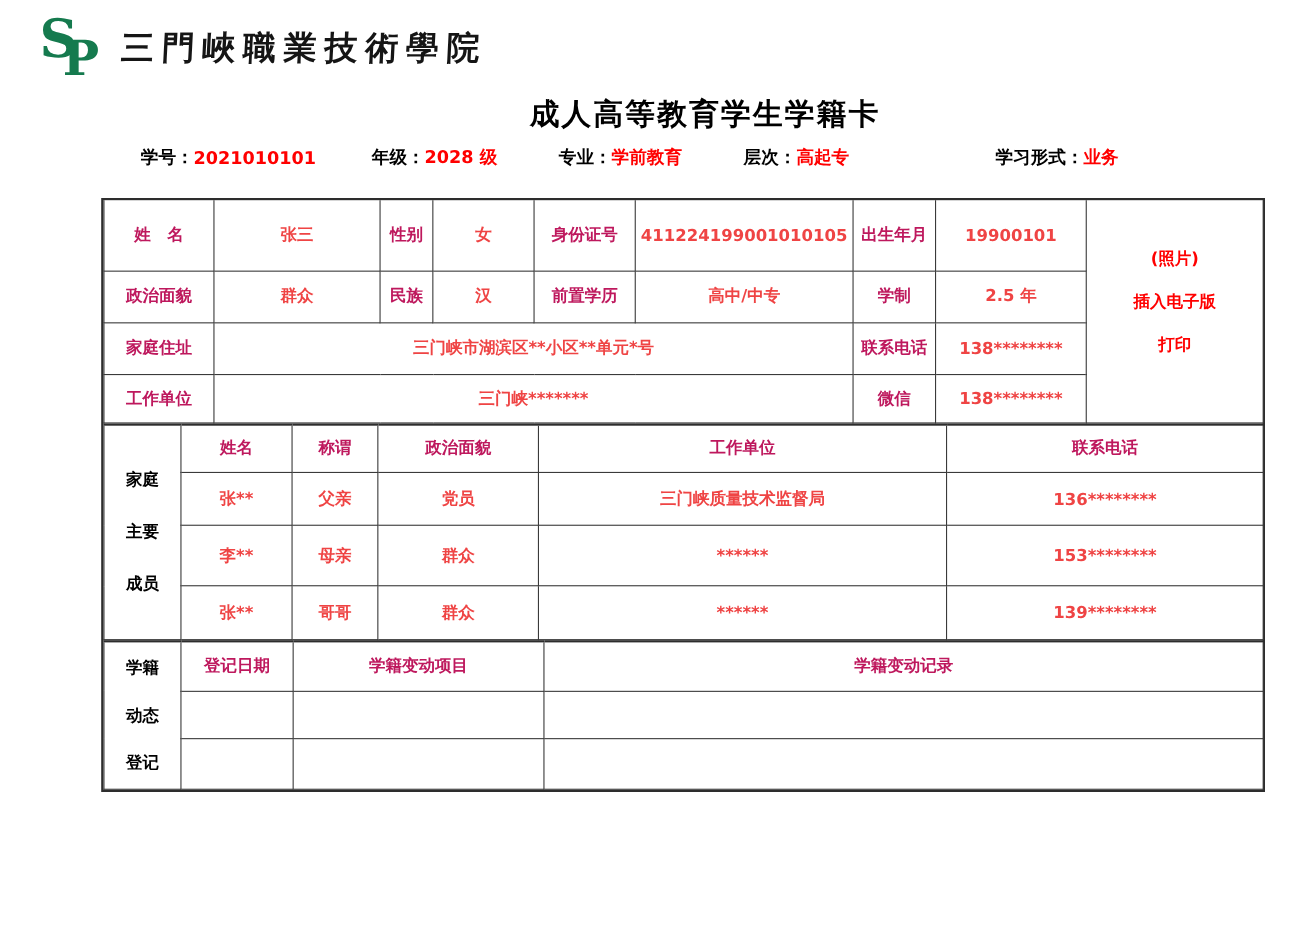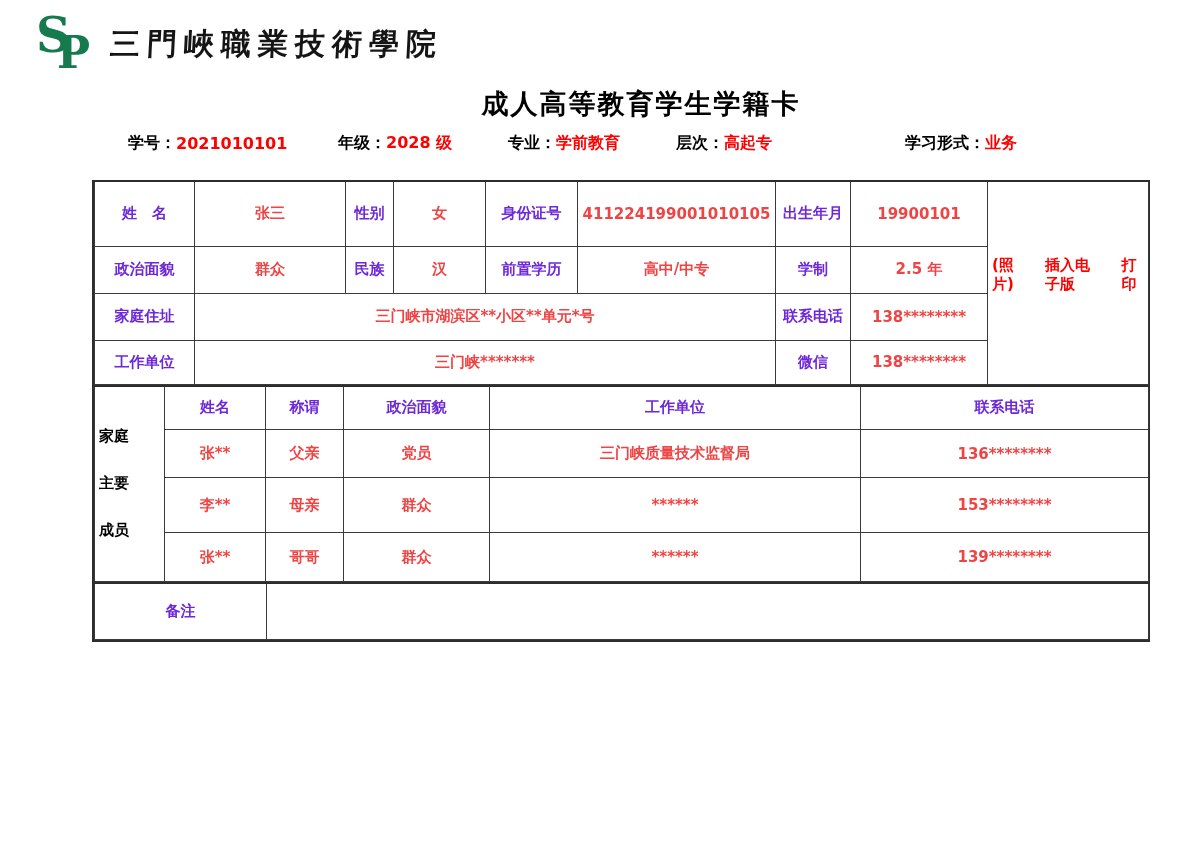--- a/index.html
+++ b/index.html
@@ -26,29 +26,29 @@
   .ip-0 { left:128px; } .ip-1 { left:338px; } .ip-2 { left:508px; }
   .ip-3 { left:676px; } .ip-4 { left:905px; }
 
   
   .form-box { position:absolute; left:92px; top:180px; width:1058px; border:2px solid #2d2d2d; }
   table.sec { border-collapse:collapse; table-layout:fixed; width:1054px; }
   table.sec td { border:1px solid #3a3a3a; padding:2px 4px; overflow:hidden; }
   table.sec tr:first-child td { border-top:2px solid #2d2d2d; }
   table.sec:first-child tr:first-child td { border-top:none; }
 
-  .lbl { font-size:15px; font-weight:bold; color:#6d28d9; text-align:center; }
+  .lbl { font-size:15px; font-weight:bold; color:#be185d; text-align:center; }
   .val { font-size:15px; font-weight:bold; color:#ef4444; text-align:center; }
-  .vlabel { font-size:15px; font-weight:bold; color:#000; 
+  .vlabel { font-size:15px; font-weight:bold; color:#000; text-align:center;
     white-space:pre-line; vertical-align:middle; }
   .vlabel-family { line-height:47px; }
   .vlabel-status { line-height:43px; }
 
   .photo-cell { vertical-align:middle; }
-  .photo-inner { display:flex; align-items:center;
+  .photo-inner { display:flex; flex-direction:column; align-items:center;
     justify-content:center; gap:20px; transform:translateY(-8px); }
   .photo-inner div { font-size:15px; font-weight:bold; color:#ff0000; }
 </style>
 </head>
 <body>
 
 <div class="logo-wrap">
   <div class="logo-mark">
     <svg width="60" height="62" viewBox="0 0 60 62">
       <text x="0" y="40" font-family="DejaVu Serif, serif" font-weight="bold" font-size="48" fill="#157a4e">S</text>
@@ -177,27 +177,43 @@
     <tr style="height:49px">
       <td class="val">张**</td>
       <td class="val">哥哥</td>
       <td class="val">群众</td>
       <td class="val">******</td>
       <td class="val">139********</td>
     </tr>
   </tbody>
     </table>
 
-
   <table class="sec">
     <colgroup>
-        <col style="width:172px">
-        <col style="width:882px">
-      </colgroup>
+      <col style="width:70px">
+        <col style="width:102px">
+        <col style="width:228px">
+        <col style="width:654px">
+    </colgroup>
     <tbody>
-        <tr style="height:56px">
-      <td class="lbl">备注</td>
+        <tr style="height:43px">
+      <td class="vlabel vlabel-status" rowspan="3">学籍
+动态
+登记</td>
+      <td class="lbl">登记日期</td>
+      <td class="lbl">学籍变动项目</td>
+      <td class="lbl">学籍变动记录</td>
+    </tr>
+    <tr style="height:41px">
+      <td class="val"></td>
+      <td class="val"></td>
+      <td class="val"></td>
+    </tr>
+    <tr style="height:44px">
+      <td class="val"></td>
+      <td class="val"></td>
       <td class="val"></td>
     </tr>
   </tbody>
     </table>
 
+
 </div>
 
 </body></html>

